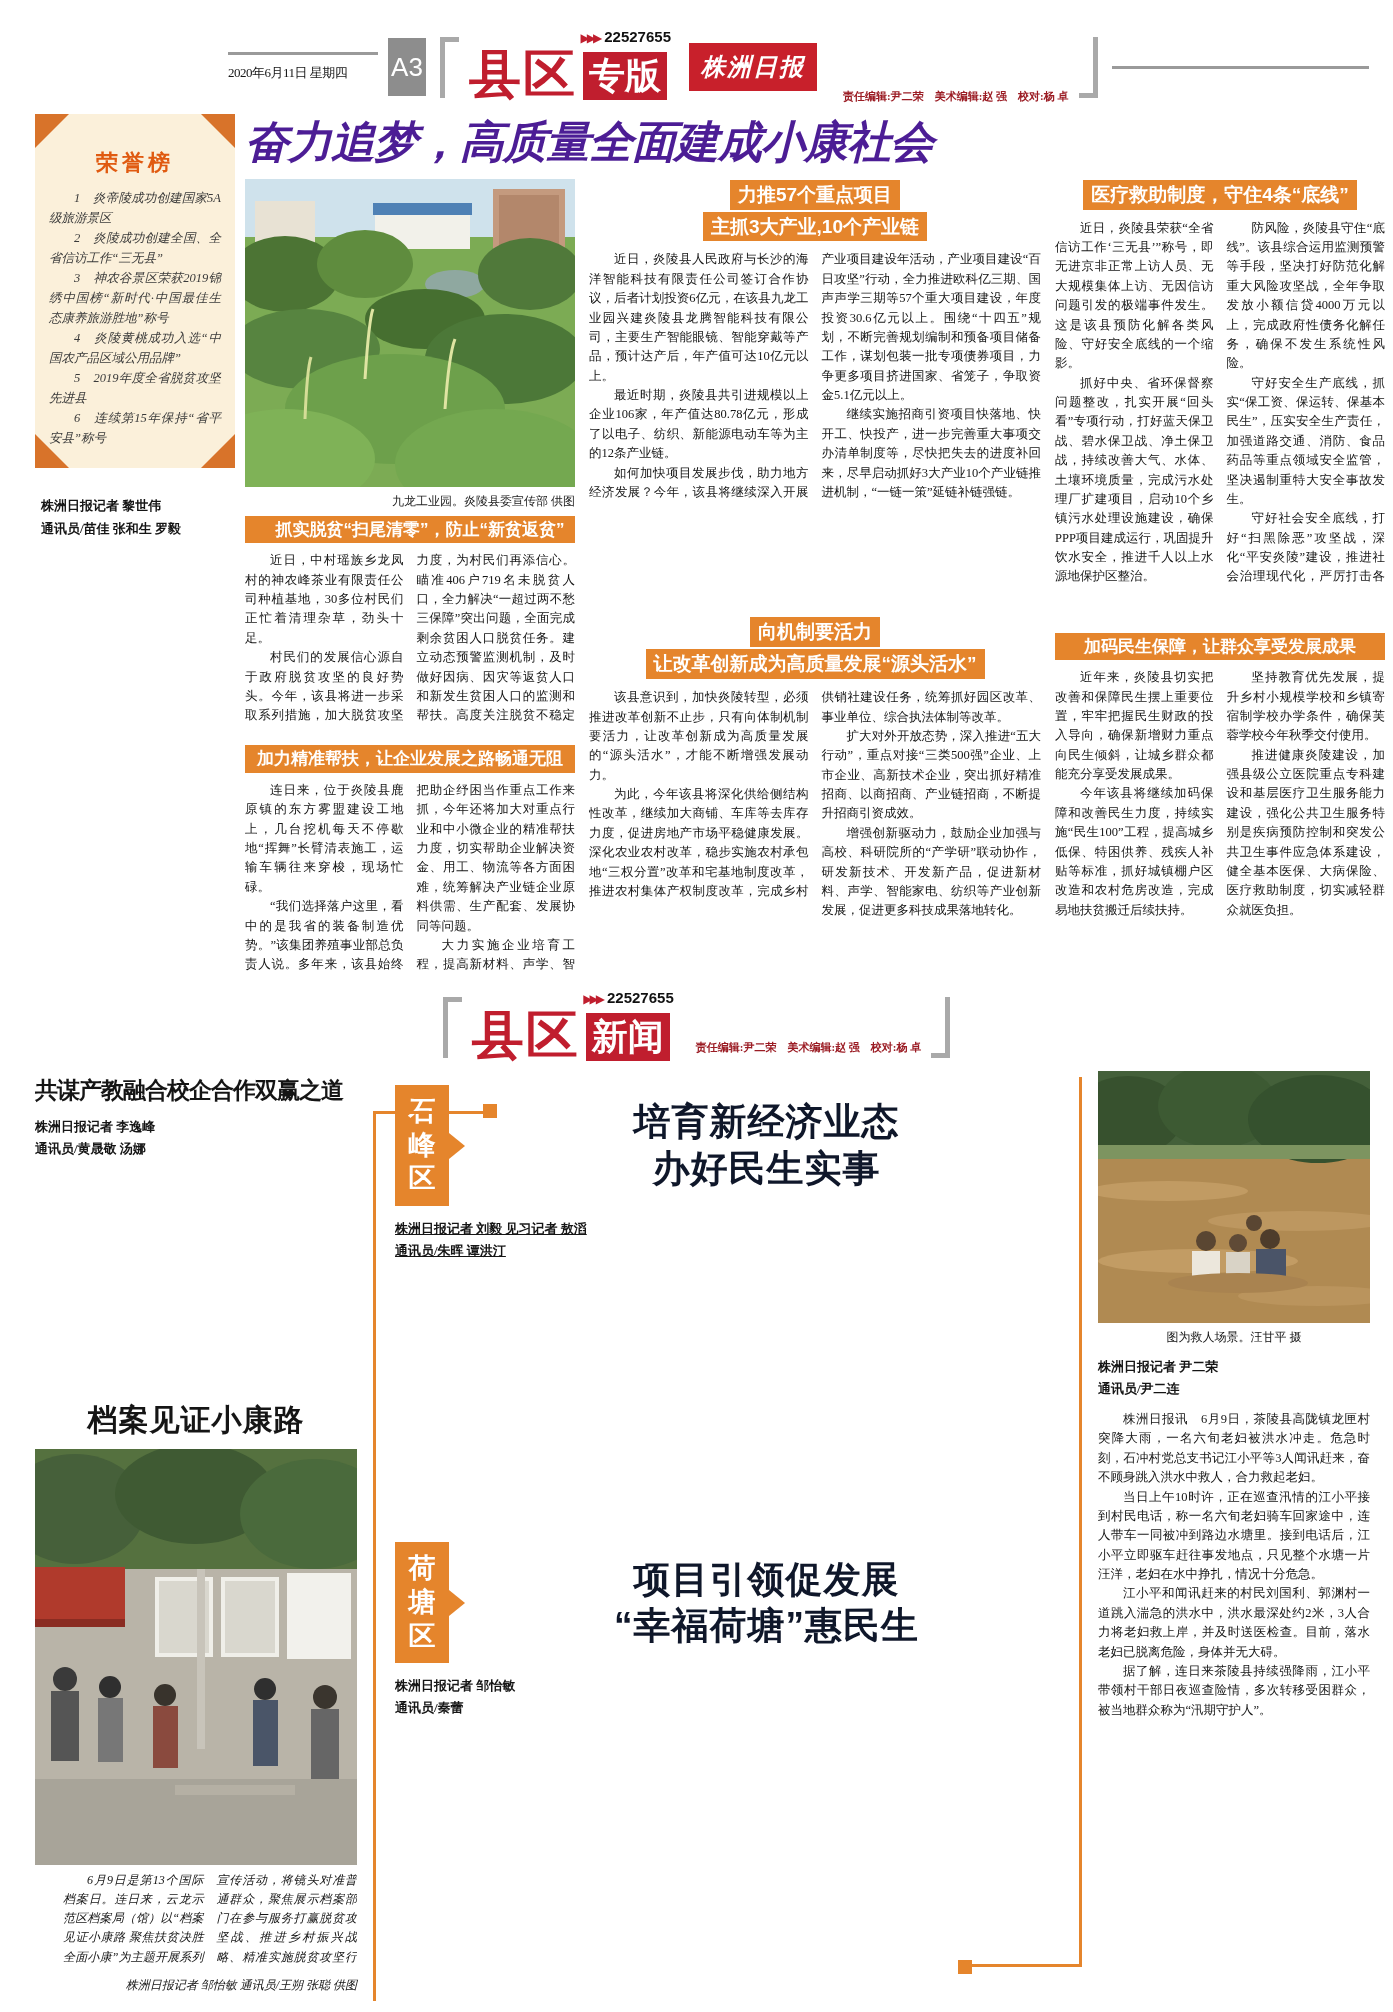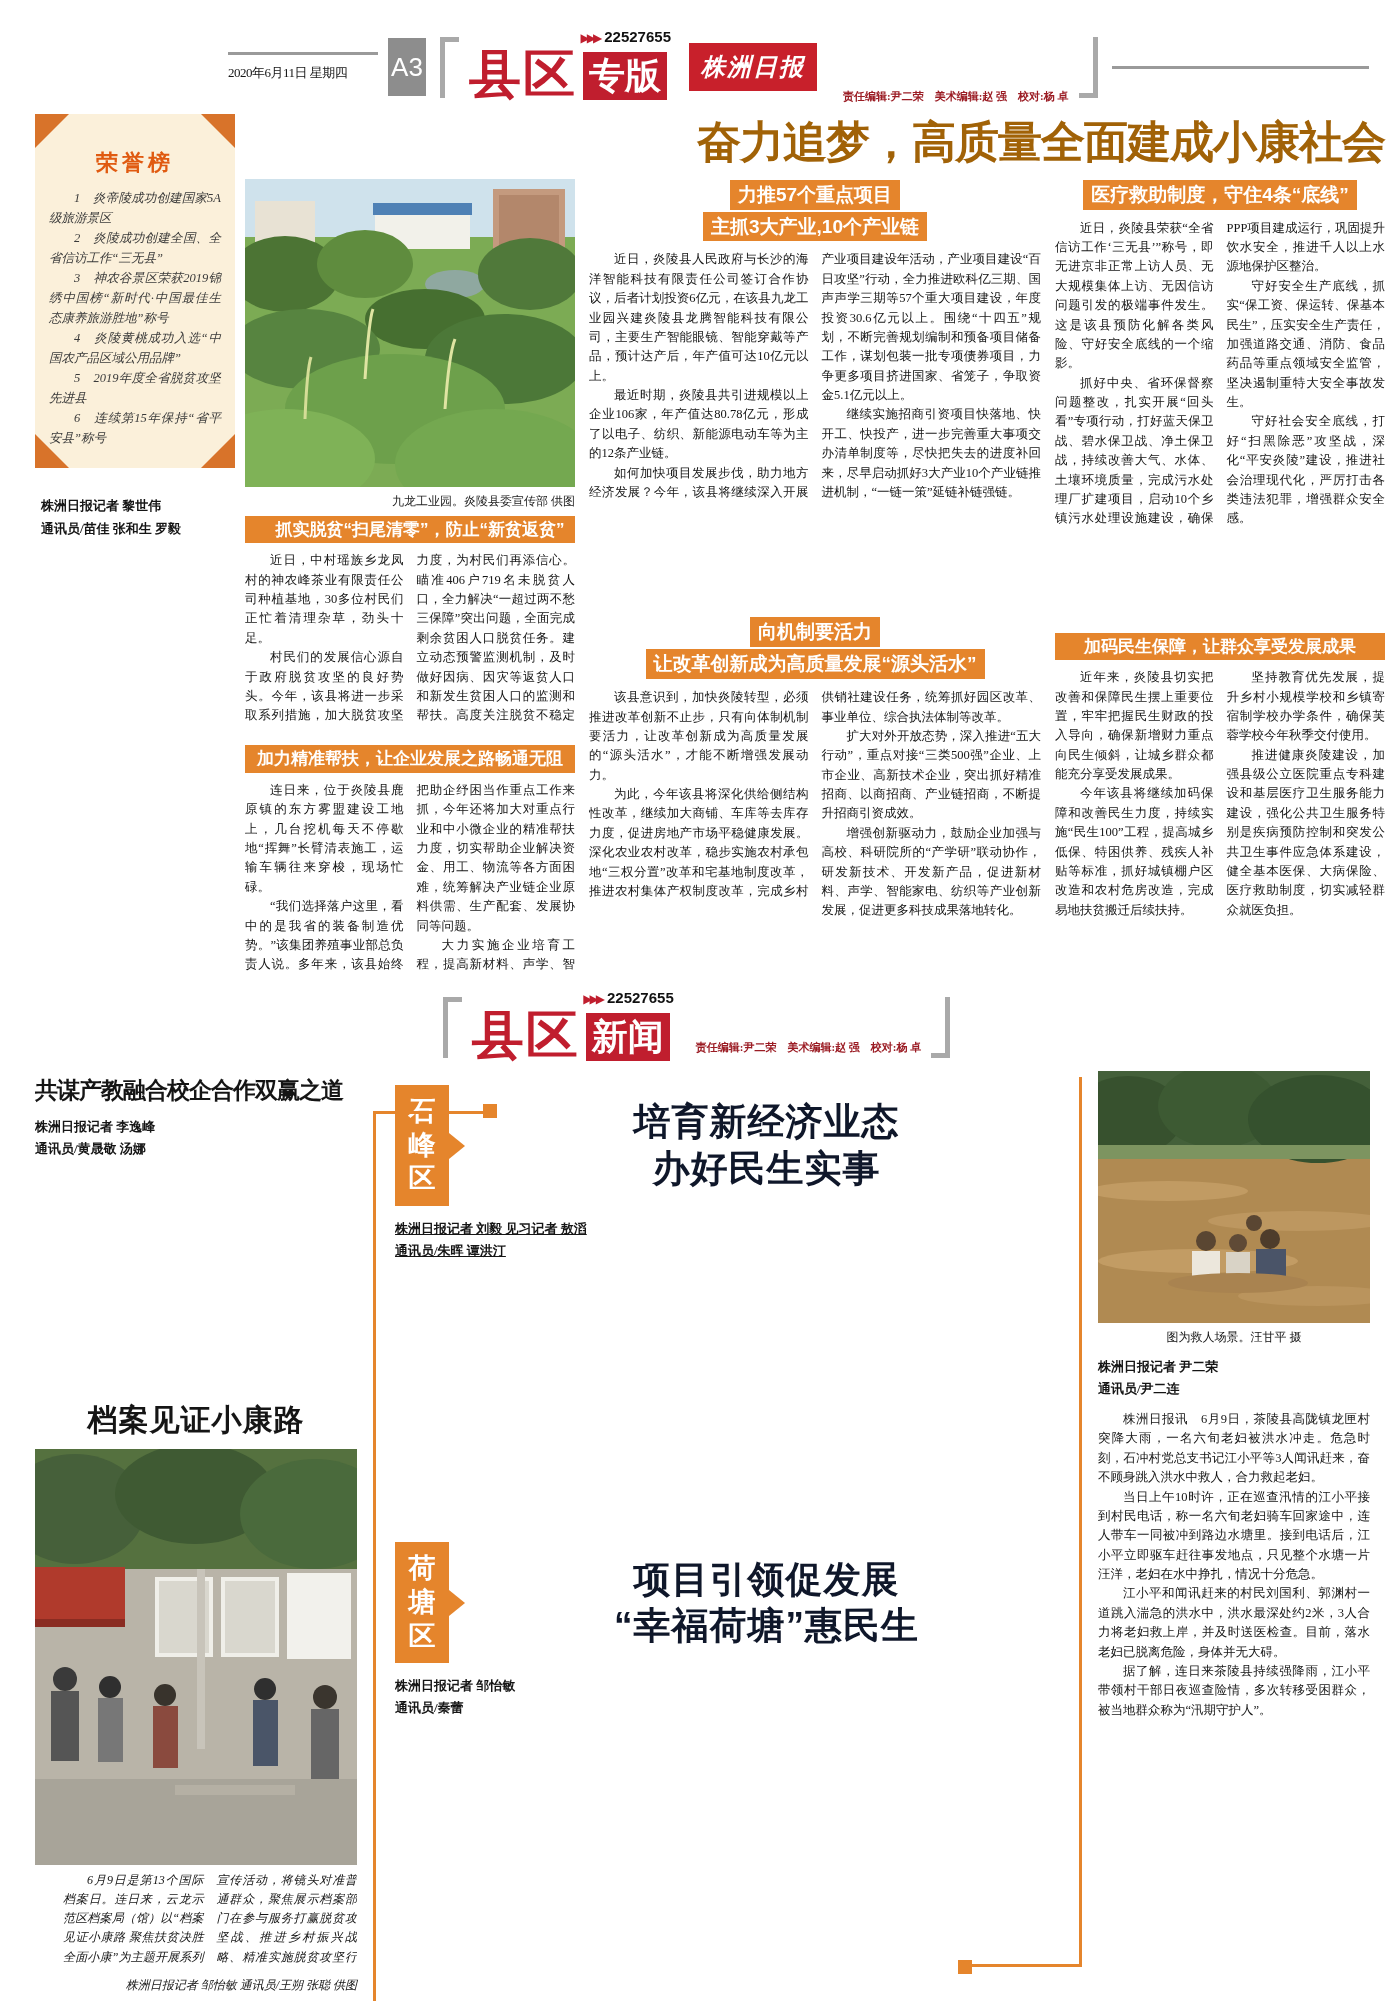--- a/index.html
+++ b/index.html
@@ -34,21 +34,21 @@
   .c-tl{top:0;left:0;border-top:34px solid #d8732a;border-right:34px solid transparent;}
   .c-tr{top:0;right:0;border-top:34px solid #d8732a;border-left:34px solid transparent;}
   .c-bl{bottom:0;left:0;border-bottom:34px solid #d8732a;border-right:34px solid transparent;}
   .c-br{bottom:0;right:0;border-bottom:34px solid #d8732a;border-left:34px solid transparent;}
   .honor-title{text-align:center;color:#e05a10;font-family:"Liberation Sans",sans-serif;font-weight:900;
                font-size:22px;letter-spacing:4px;margin:0 0 10px 0;}
   .honor-item{margin:0;font-size:12.5px;line-height:1.6;text-indent:2em;text-align:justify;color:#3a3a3a;font-style:italic;}
   .lead-byline{margin-top:26px;font-size:13px;font-weight:700;line-height:1.8;padding-left:6px;}
   .main-col{flex:1;}
   .lead-headline{font-family:"Liberation Sans",sans-serif;font-weight:900;font-size:44px;letter-spacing:-1px;
-                 text-align:right;line-height:1.2;margin:2px 0 10px 0;color:#a16207;}
+                 text-align:left;line-height:1.2;margin:2px 0 10px 0;color:#4c1d95;font-style:italic;}
   .columns-row{display:flex;gap:14px;}
   .colw1{width:330px;flex:0 0 330px;}
   .colwM{width:452px;flex:0 0 452px;}
   .colw4{width:330px;flex:0 0 330px;}
   .photo-frame{width:100%;overflow:hidden;line-height:0;}
   .photo-caption{font-size:12px;text-align:right;margin-top:6px;color:#222;}
   .chip{display:inline-block;background:#e5852c;color:#fff;font-family:"Liberation Sans",sans-serif;
         font-weight:700;padding:4px 8px;line-height:1.15;}
   .chip-w{width:100%;box-sizing:border-box;text-align:center;font-size:17px;}
   .chipstack{text-align:center;margin:0 0 8px 0;}
@@ -209,20 +209,21 @@
             </div>
         </div>
 
         <div class="colw4">
           <div class="chipstack">
             <span class="chip">医疗救助制度，守住4条“底线”</span>
           </div>
           <div class="cols2 h400">
               <p class="para">近日，炎陵县荣获“全省信访工作‘三无县’”称号，即无进京非正常上访人员、无大规模集体上访、无因信访问题引发的极端事件发生。这是该县预防化解各类风险、守好安全底线的一个缩影。</p>
               <p class="para">抓好中央、省环保督察问题整改，扎实开展“回头看”专项行动，打好蓝天保卫战、碧水保卫战、净土保卫战，持续改善大气、水体、土壤环境质量，完成污水处理厂扩建项目，启动10个乡镇污水处理设施建设，确保PPP项目建成运行，巩固提升饮水安全，推进千人以上水源地保护区整治。</p>
+              <p class="para">防风险，炎陵县守住“底线”。该县综合运用监测预警等手段，坚决打好防范化解重大风险攻坚战，全年争取发放小额信贷4000万元以上，完成政府性债务化解任务，确保不发生系统性风险。</p>
               <p class="para">守好安全生产底线，抓实“保工资、保运转、保基本民生”，压实安全生产责任，加强道路交通、消防、食品药品等重点领域安全监管，坚决遏制重特大安全事故发生。</p>
               <p class="para">守好社会安全底线，打好“扫黑除恶”攻坚战，深化“平安炎陵”建设，推进社会治理现代化，严厉打击各类违法犯罪，增强群众安全感。</p>
             </div>
           <div class="chip chip-w mt10">加码民生保障，让群众享受发展成果</div>
           <div class="cols2 h280 mt8">
               <p class="para">近年来，炎陵县切实把改善和保障民生摆上重要位置，牢牢把握民生财政的投入导向，确保新增财力重点向民生倾斜，让城乡群众都能充分享受发展成果。</p>
               <p class="para">今年该县将继续加码保障和改善民生力度，持续实施“民生100”工程，提高城乡低保、特困供养、残疾人补贴等标准，抓好城镇棚户区改造和农村危房改造，完成易地扶贫搬迁后续扶持。</p>
               <p class="para">坚持教育优先发展，提升乡村小规模学校和乡镇寄宿制学校办学条件，确保芙蓉学校今年秋季交付使用。</p>
               <p class="para">推进健康炎陵建设，加强县级公立医院重点专科建设和基层医疗卫生服务能力建设，强化公共卫生服务特别是疾病预防控制和突发公共卫生事件应急体系建设，健全基本医保、大病保险、医疗救助制度，切实减轻群众就医负担。</p>
             </div>

